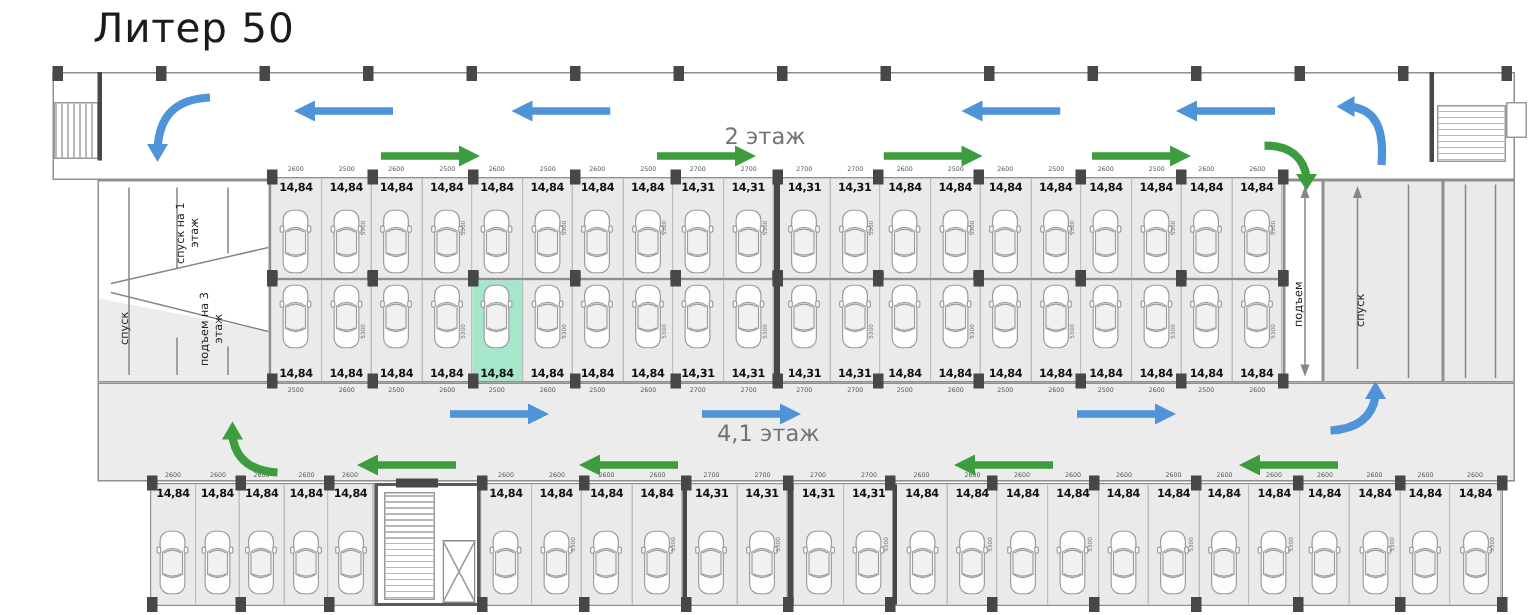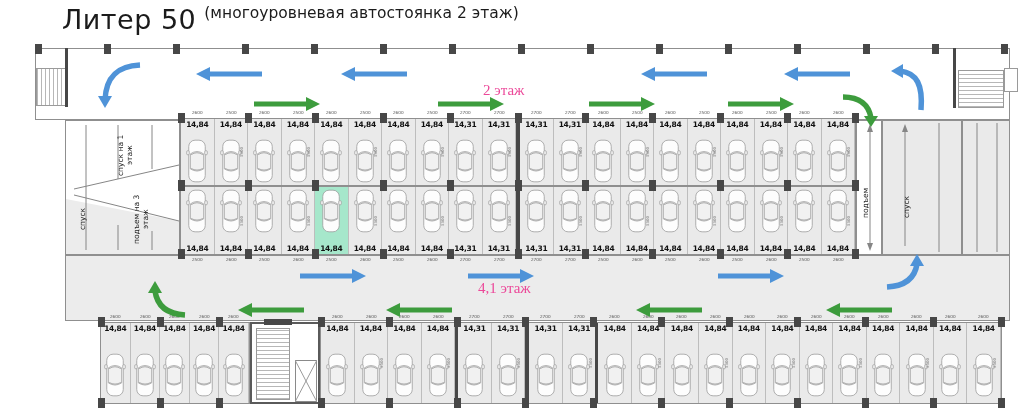--- a/index.html
+++ b/index.html
@@ -1,22 +1,22 @@
 <!DOCTYPE html>
 <html><head>
 <meta charset="utf-8">
 <style>
   html,body{margin:0;padding:0;background:#fff;font-family:"DejaVu Sans",sans-serif;}
   .canvas{position:relative;width:1024px;height:410px;background:#fff;overflow:hidden;}
   .abs{position:absolute;}
-  .title{position:absolute;left:62px;top:4px;display:flex;align-items:flex-start;gap:8px;color:#1b1b1b;white-space:nowrap;}
+  .title{position:absolute;left:62px;top:4px;display:flex;align-items:center;gap:8px;color:#1b1b1b;white-space:nowrap;}
   .title .main{font-size:27px;letter-spacing:.5px;}
   .title .sub{font-size:15.5px;}
   .box{position:absolute;box-sizing:border-box;border:1px solid #8f8f8f;}
-  .floor-label{position:absolute;font-size:15px;color:#ec4899;white-space:nowrap;z-index:8;font-family:Liberation Serif, serif;}
+  .floor-label{position:absolute;font-size:15px;color:#737373;white-space:nowrap;z-index:8;}
   .vlabel{position:absolute;writing-mode:vertical-rl;transform:rotate(180deg);font-size:7.5px;line-height:1.25;color:#222;text-align:center;display:flex;align-items:center;justify-content:center;z-index:6;}
   .hatch-h{background:repeating-linear-gradient(90deg,#b7b7b7 0 1px,transparent 1px 4px);}
   .hatch-v{background:repeating-linear-gradient(0deg,#b7b7b7 0 1px,transparent 1px 4px);}
   .wallseg{position:absolute;background:#474747;z-index:4;}
   .pillar{position:absolute;width:7px;height:10px;background:#474747;z-index:5;}
   .row{position:absolute;display:flex;box-sizing:border-box;border:1px solid #8f8f8f;z-index:2;}
   .stall{position:relative;flex:1 1 0;background:#eaeaea;border-right:1px solid #bdbdbd;box-sizing:border-box;}
   .stall:last-child{border-right:none;}
   .stall.hl{background:#a6e7cb;}
   .stall.wall-left{border-left:4px solid #474747;}
@@ -36,21 +36,20 @@
   .corridor-lower{position:absolute;background:#ececec;box-sizing:border-box;border:1px solid #8f8f8f;z-index:1;}
   .ramp-line{stroke:#868686;stroke-width:1;}
 </style>
 </head>
 <body>
 
 <div class="canvas">
 
   <div class="title">
     <span class="main">Литер 50</span>
-    <span class="sub">(многоуровневая автостоянка 2 этаж)</span>
   </div>
 
   <div class="box" style="left:35px;top:48px;width:975px;height:72px;background:#fff;z-index:1;"></div>
   <div class="abs hatch-h" style="left:36px;top:68px;width:30px;height:38px;border:1px solid #9a9a9a;box-sizing:border-box;background-color:#fff;z-index:3;"></div>
   <div class="wallseg" style="left:65px;top:48px;width:3px;height:59px;"></div>
   <div class="wallseg" style="left:953px;top:48px;width:3px;height:60px;"></div>
   <div class="abs hatch-v" style="left:958px;top:70px;width:46px;height:38px;border:1px solid #9a9a9a;box-sizing:border-box;background-color:#fff;z-index:3;"></div>
   <div class="abs" style="left:1004px;top:68px;width:14px;height:24px;border:1px solid #9a9a9a;background:#fff;box-sizing:border-box;z-index:3;"></div>
   <div class="floor-label" style="left:483px;top:82px;">2 этаж</div>
 

